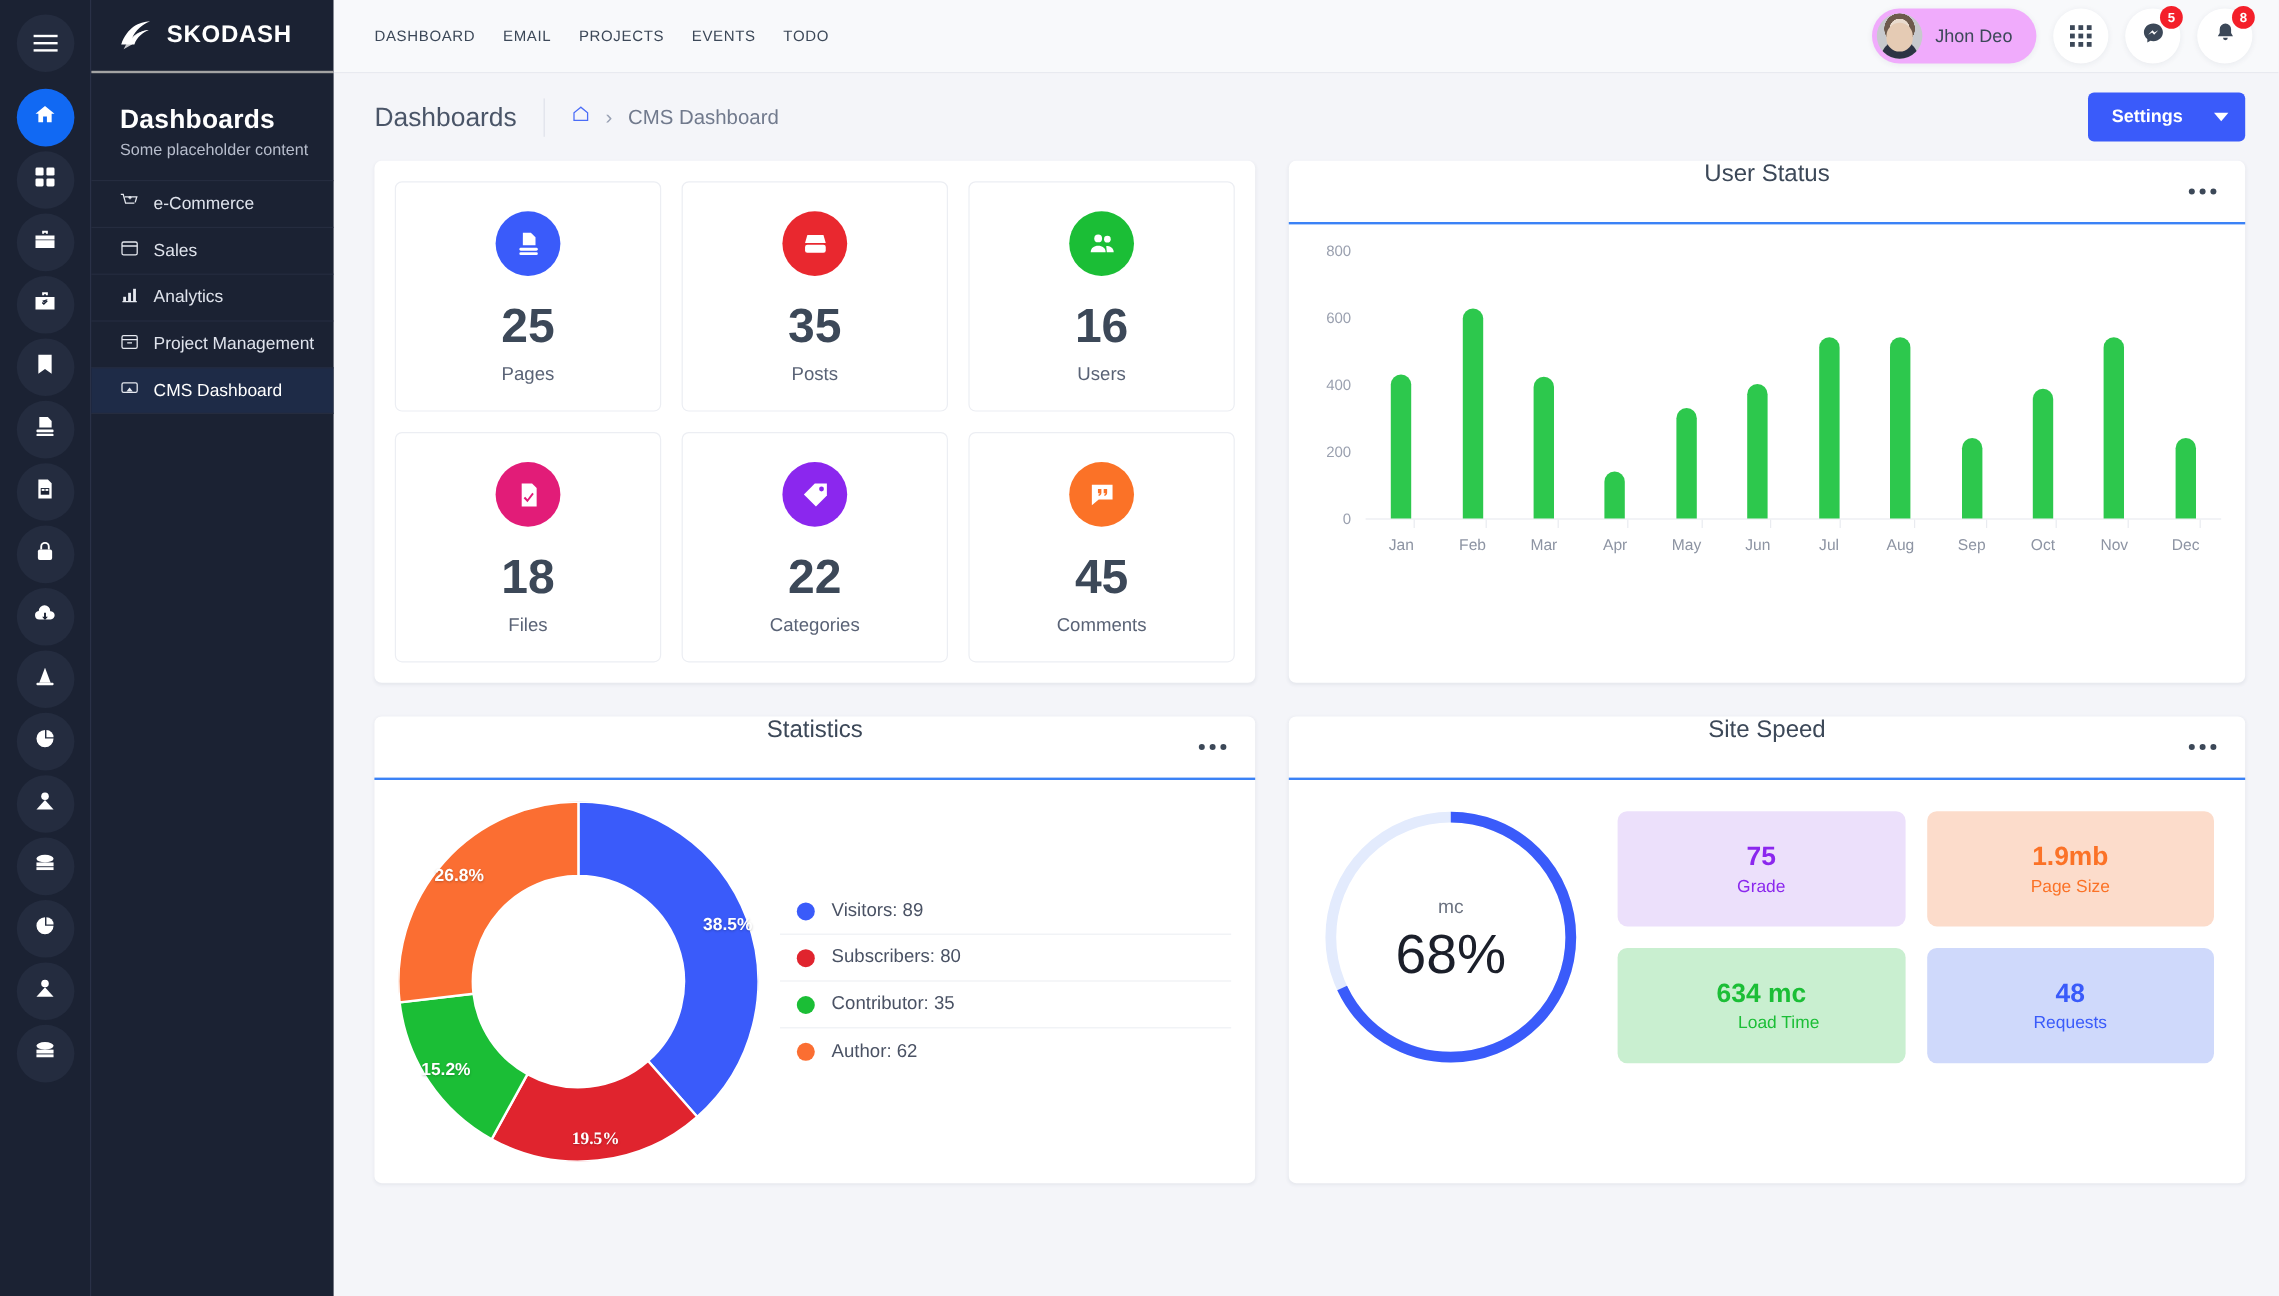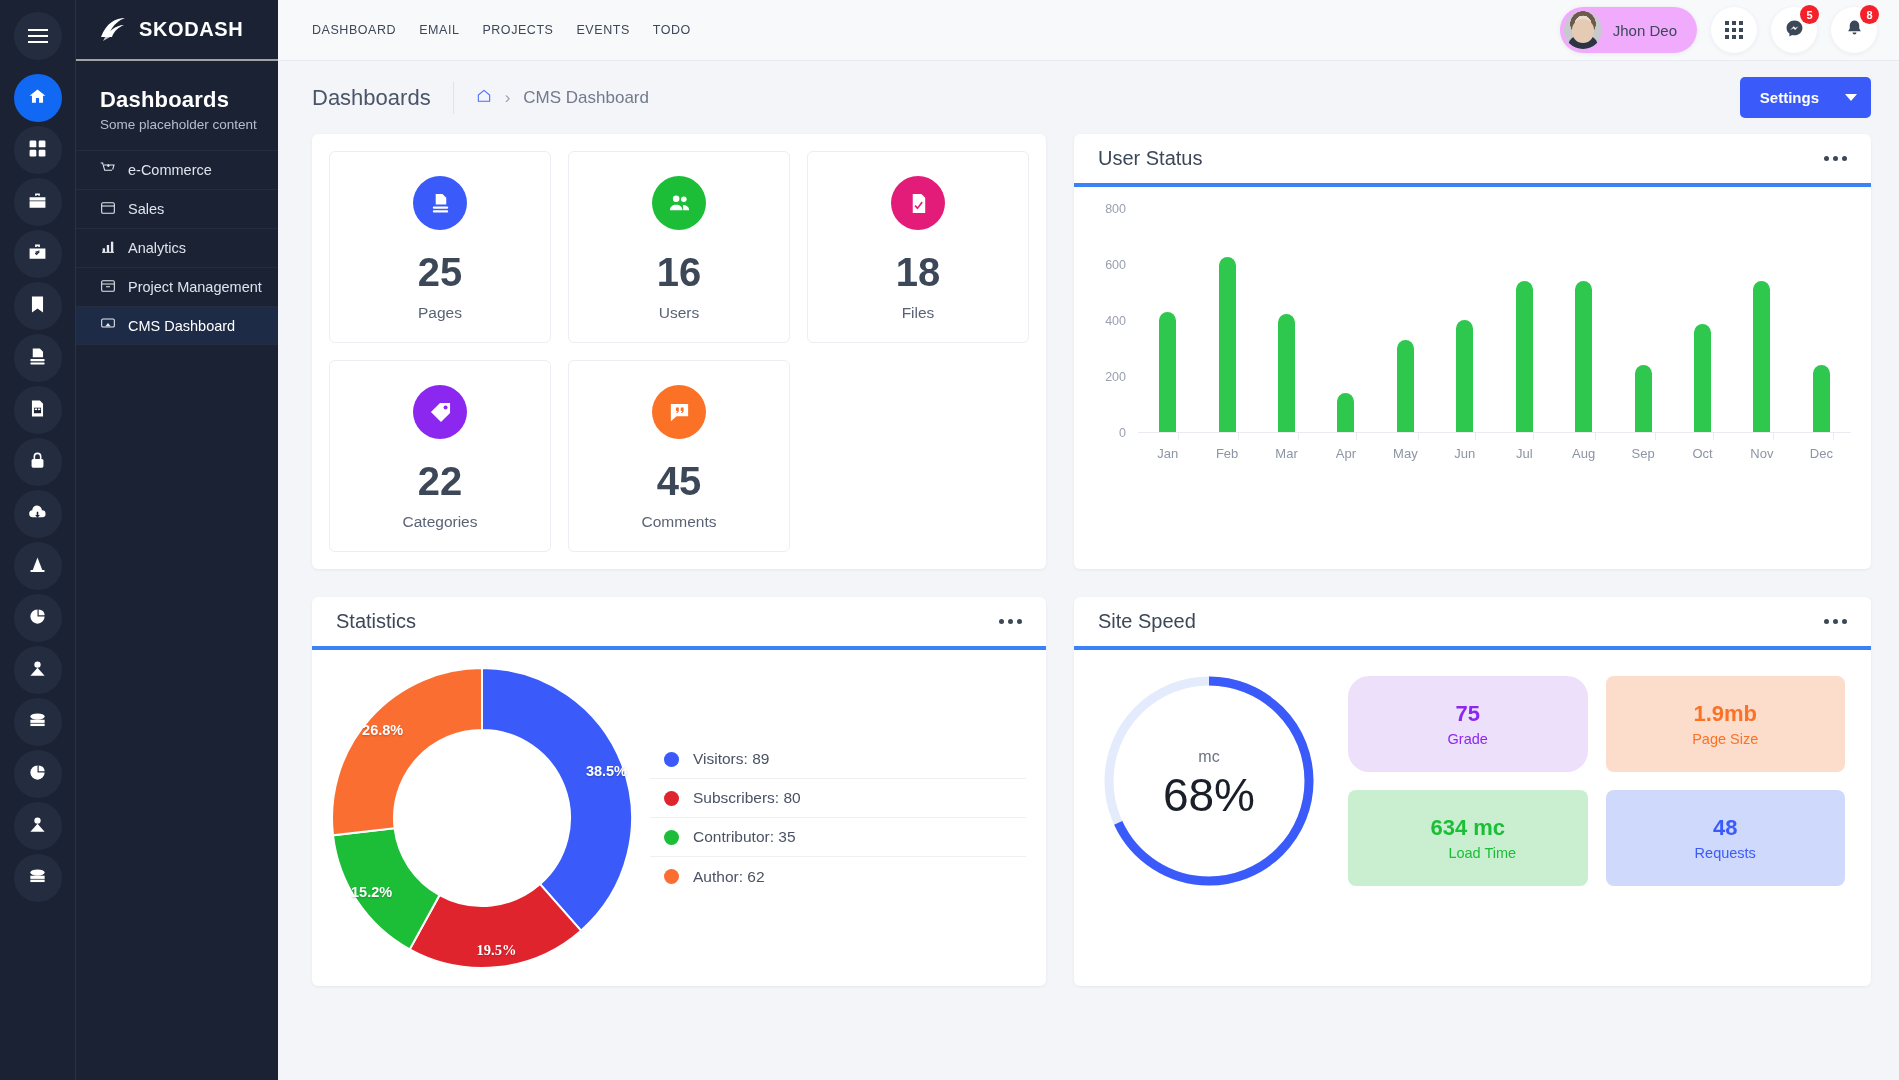--- a/index.html
+++ b/index.html
@@ -157,21 +157,21 @@
     flex: 1 1 auto; padding: 0 28px 0 34px;
     display: grid; grid-template-columns: 734px 1fr; gap: 28px;
     align-content: start;
   }
   .card {
     background: #fff; border-radius: 6px;
     box-shadow: 0 1px 3px rgba(40,50,80,.07);
   }
   .card-head {
     height: 53px; display: flex; align-items: center;
-    padding: 0 24px; border-bottom: 4px solid #3b82f6;
+    padding: 0 24px; border-bottom: 2px solid #3b82f6; flex-direction: column;
   }
   .card-head h3 { font-size: 20px; font-weight: normal; color: #3c4858; }
   .dots-menu { margin-left: auto; display: flex; gap: 4px; cursor: pointer; }
   .dots-menu i { width: 5px; height: 5px; border-radius: 50%; background: #3c4858; display: block; }
 
   
   .stat-wrap { padding: 17px; display: grid; grid-template-columns: repeat(3,1fr); gap: 17px; }
   .stat {
     border: 1px solid #eceef3; border-radius: 6px;
     padding: 24px 0 20px; text-align: center;
@@ -531,20 +531,30 @@
             <svg viewBox="0 0 24 24">
                 <path d="M7 2h7l4 4v7H7z"></path>
                 <rect x="4" y="15" width="16" height="2.6" rx="1.2"></rect>
                 <rect x="4" y="19" width="16" height="2.4" rx="1.1"></rect>
               </svg>
           </div>
           <div class="stat-num">25</div>
           <div class="stat-label">Pages</div>
         </div>
 
+        <div class="stat">
+          <div class="stat-icon" style="background:#e9282f">
+            <svg viewBox="0 0 24 24">
+                <path d="M5 4h14l2 7H3z"></path>
+                <rect x="3" y="12.5" width="18" height="7" rx="2"></rect>
+              </svg>
+          </div>
+          <div class="stat-num">35</div>
+          <div class="stat-label">Posts</div>
+        </div>
 
         <div class="stat">
           <div class="stat-icon" style="background:#1bbe36">
             <svg viewBox="0 0 24 24">
                 <circle cx="8.5" cy="7" r="3.4"></circle>
                 <circle cx="16.5" cy="7.6" r="2.9"></circle>
                 <path d="M2 19c0-3.6 2.9-5.6 6.5-5.6S15 15.4 15 19z"></path>
                 <path d="M15.5 13.6c3.3 0 6.5 1.6 6.5 5.4h-6z"></path>
               </svg>
           </div>
@@ -723,21 +733,21 @@
       <div class="speed-body">
         <div class="gauge" id="gauge">
             <svg viewBox="0 0 218 218" width="218" height="218" style="position: absolute; left: 0px; top: 0px;">
               <circle cx="109" cy="109" r="100" fill="none" stroke="#e3ebfd" stroke-width="9"></circle>
               <circle cx="109" cy="109" r="100" fill="none" stroke="#3a5bfa" stroke-width="9" stroke-dasharray="427.2566008882119 628.3185307179587" transform="rotate(-90 109 109)"></circle>
             </svg>
           <div class="gauge-mc">mc</div>
           <div class="gauge-pct">68%</div>
         </div>
         <div class="tiles" id="speedtiles">
-            <div class="tile" style="background: rgb(236, 224, 251); border-radius: 21px;">
+            <div class="tile" style="background: rgb(236, 224, 251);">
               <div class="tile-val" style="color: rgb(139, 39, 238);">75</div>
               <div class="tile-lab" style="color: rgb(139, 39, 238);">Grade</div>
             </div>
             <div class="tile" style="background: rgb(252, 220, 203);">
               <div class="tile-val" style="color: rgb(251, 114, 39);">1.9mb</div>
               <div class="tile-lab" style="color: rgb(251, 114, 39);">Page Size</div>
             </div>
             <div class="tile" style="background: rgb(201, 239, 208);">
               <div class="tile-val" style="color: rgb(27, 190, 54);">634 mc</div>
               <div class="tile-lab" style="color: rgb(27, 190, 54); margin-left: 29px;">Load Time</div>

